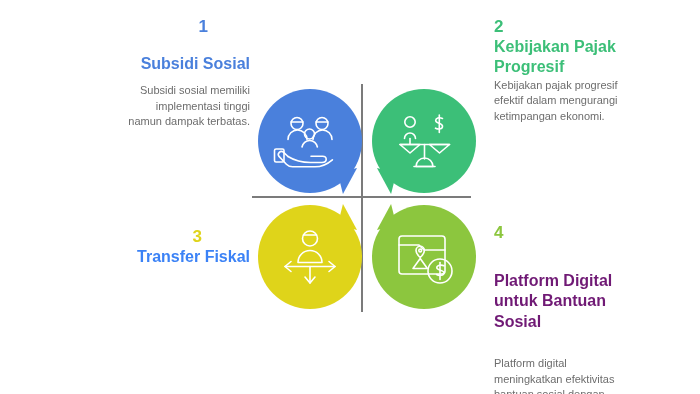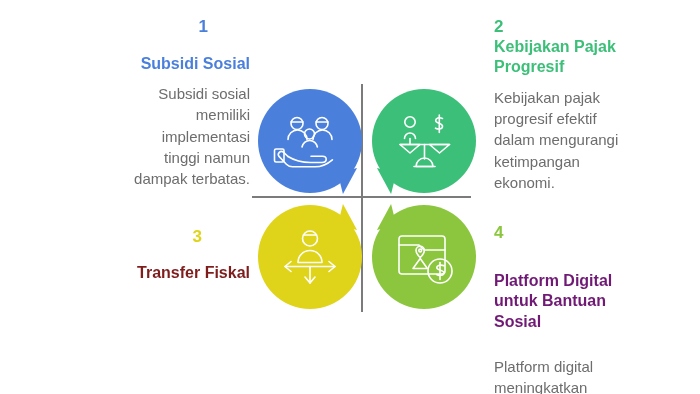--- a/index.html
+++ b/index.html
@@ -99,38 +99,38 @@
     font-size: 17px;
     font-weight: bold;
     line-height: 1.1;
   }
   .heading {
     font-size: 16px;
     font-weight: bold;
     line-height: 1.28;
   }
   .body {
-    font-size: 15px;
+    font-size: 11px;
     color: #6d6d6d;
     line-height: 1.42;
   }
 
   #quad-1 { left: 122px; top: 18px; width: 128px; text-align: right; }
   #quad-1 .num { color: #4a80dc; margin-right: 42px; }
   #quad-1 .heading { color: #4a80dc; margin-top: 17px; }
   #quad-1 .body { margin-top: 9px; }
 
   #quad-2 { left: 494px; top: 18px; width: 132px; text-align: left; }
   #quad-2 .num { color: #3cbf78; }
   #quad-2 .heading { color: #3cbf78; margin-top: 0; }
-  #quad-2 .body { margin-top: 9px; }
+  #quad-2 .body { }
 
   #quad-3 { left: 110px; top: 228px; width: 140px; text-align: right; }
   #quad-3 .num { color: #dfd41a; margin-right: 48px; }
-  #quad-3 .heading { color: #7f1d1d; margin-top: 16px; }
+  #quad-3 .heading { color: #3b82f6; }
   #quad-3 .body { margin-top: 9px; }
 
   #quad-4 { left: 494px; top: 224px; width: 136px; text-align: left; }
   #quad-4 .num { color: #8cc63e; }
   #quad-4 .heading { color: #701a75; margin-top: 28px; }
   #quad-4 .body { margin-top: 24px; }
 </style>
 </head>
 <body>
 

